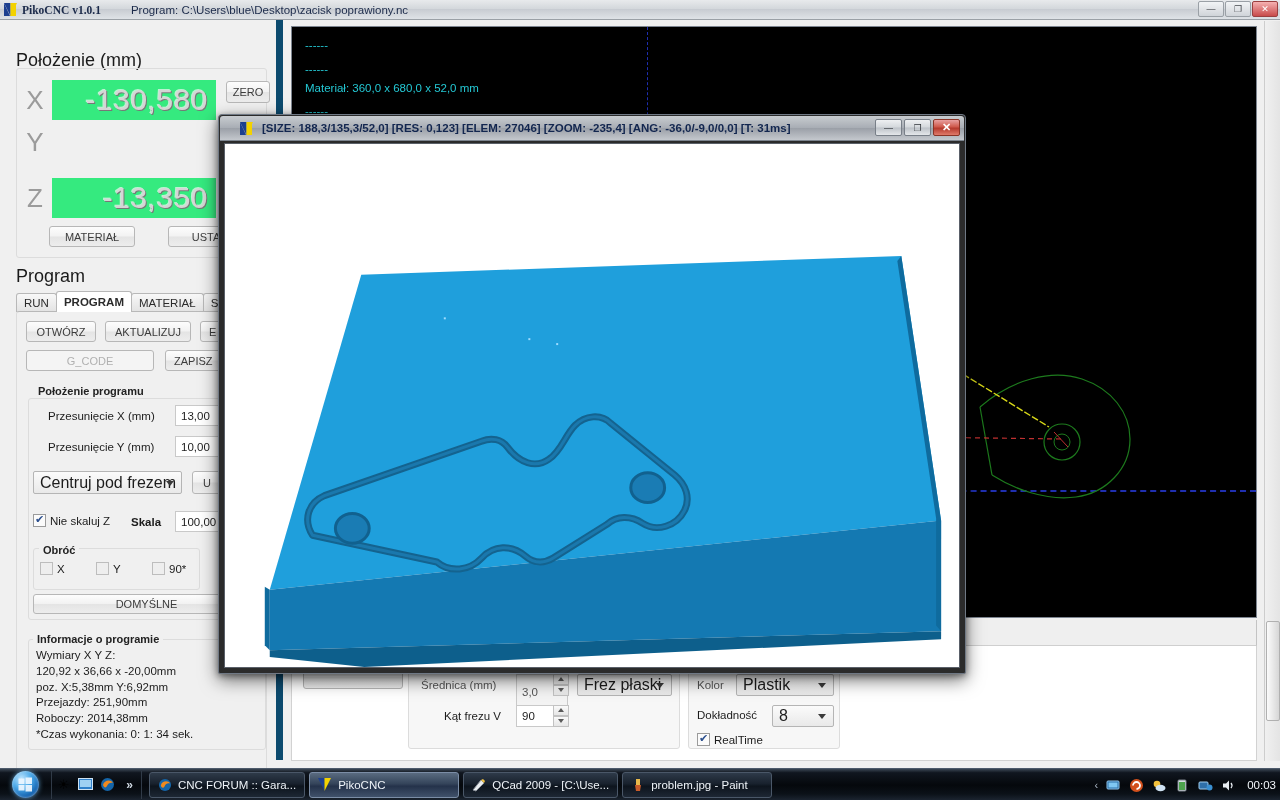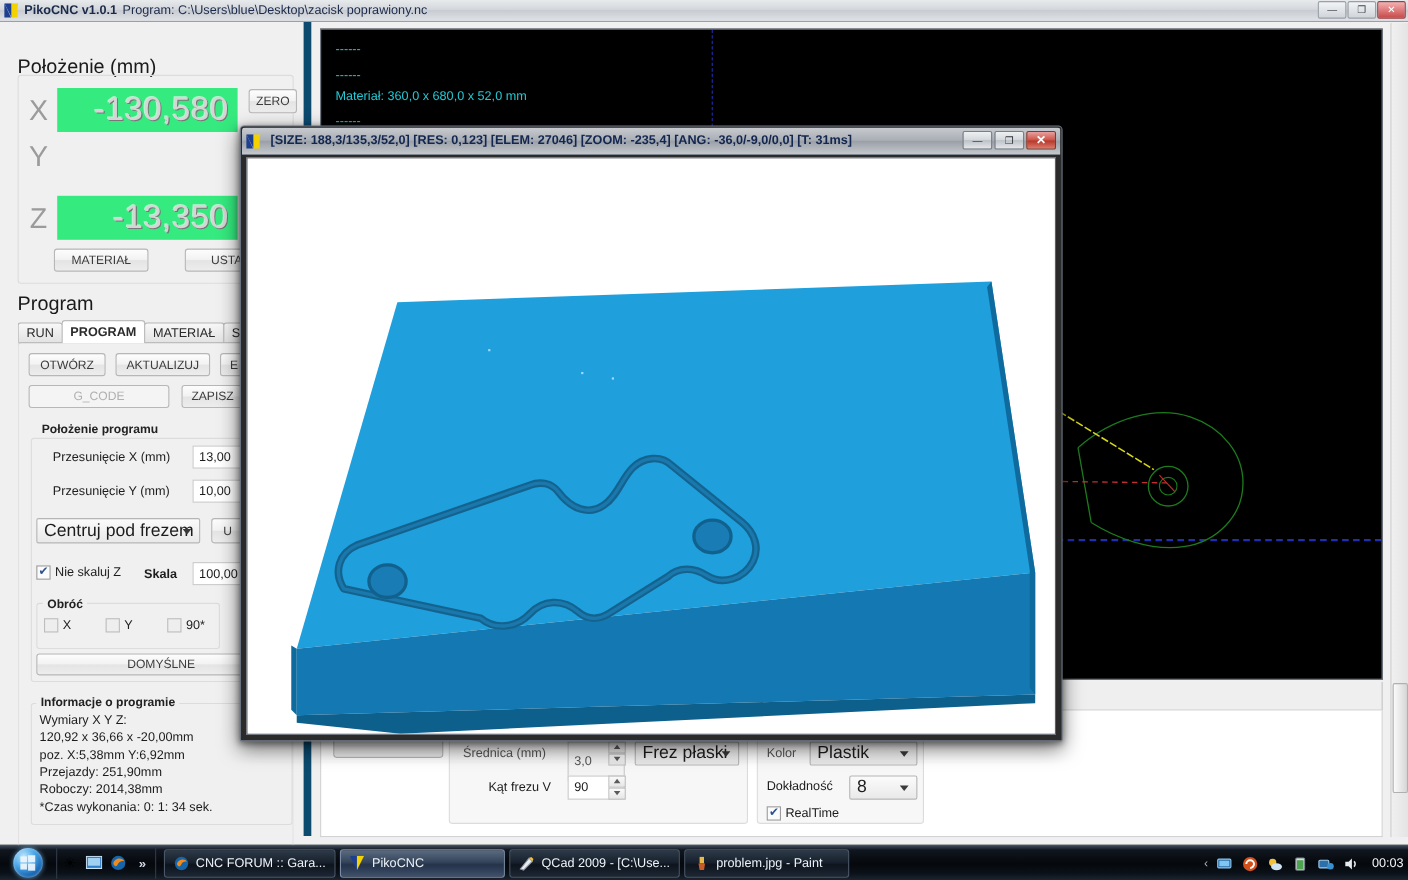--- a/index.html
+++ b/index.html
@@ -34,21 +34,21 @@
   }
   .pikologo::after {
     content: ""; position: absolute; left: 0; top: 0;
     width: 0; height: 0;
     border-left: 6.5px solid #1c3f8f; border-right: 6.5px solid #f3d200;
     border-bottom: 0 solid transparent;
   }
   .logo-tri {
     position: absolute; left: 0; top: 0; width: 13px; height: 13px;
   }
-  .app-title-text { font-weight: 600; margin-right: 5px; white-space: nowrap; }
+  .app-title-text { font-weight: 600; margin-right: 30px; white-space: nowrap; font-family: Liberation Serif, serif; }
   .app-prog-text { white-space: nowrap; }
   .win-btns { position: absolute; right: 2px; top: 1px; display: flex; gap: 1px; }
   .win-btn {
     width: 26px; height: 16px;
     background: linear-gradient(to bottom, #f2f4f6, #d0d4d9);
     border: 1px solid #9aa0a6; border-radius: 2px;
     display: flex; align-items: center; justify-content: center;
     font-size: 9px; color: #44484d;
   }
   .win-btn.close { background: linear-gradient(to bottom, #f5b1b1, #c84b4b); border-color: #9a4040; color:#fff; }
@@ -184,20 +184,21 @@
     box-shadow: 0 6px 18px rgba(0,0,0,0.55), 0 2px 6px rgba(0,0,0,0.4);
     padding: 1px;
   }
   .viewer-inner { position: relative; width: 100%; height: 100%; }
   .viewer-title {
     position: absolute; left: 0; top: 0; right: 0; height: 25px;
     background: linear-gradient(to bottom, #c8ccd0 0%, #a9aeb5 48%, #9ba0a8 52%, #c4c8cd 100%);
     border-radius: 3px 3px 0 0;
     display: flex; align-items: center;
     border-bottom: 1px solid #7c848e;
+    padding-left: 16px;
   }
   .viewer-title-text {
     font-size: 11.5px; color: #12264f; font-weight: 600;
     white-space: nowrap; margin-left: 4px;
   }
   .viewer-btns { position: absolute; right: 4px; top: 3px; display: flex; gap: 2px; }
   .vbtn {
     width: 27px; height: 17px; border: 1px solid #787f88; border-radius: 2px;
     background: linear-gradient(to bottom, #eef0f2 0%, #d4d8dc 48%, #bdc2c8 52%, #e4e7ea 100%);
     display: flex; align-items: center; justify-content: center;

